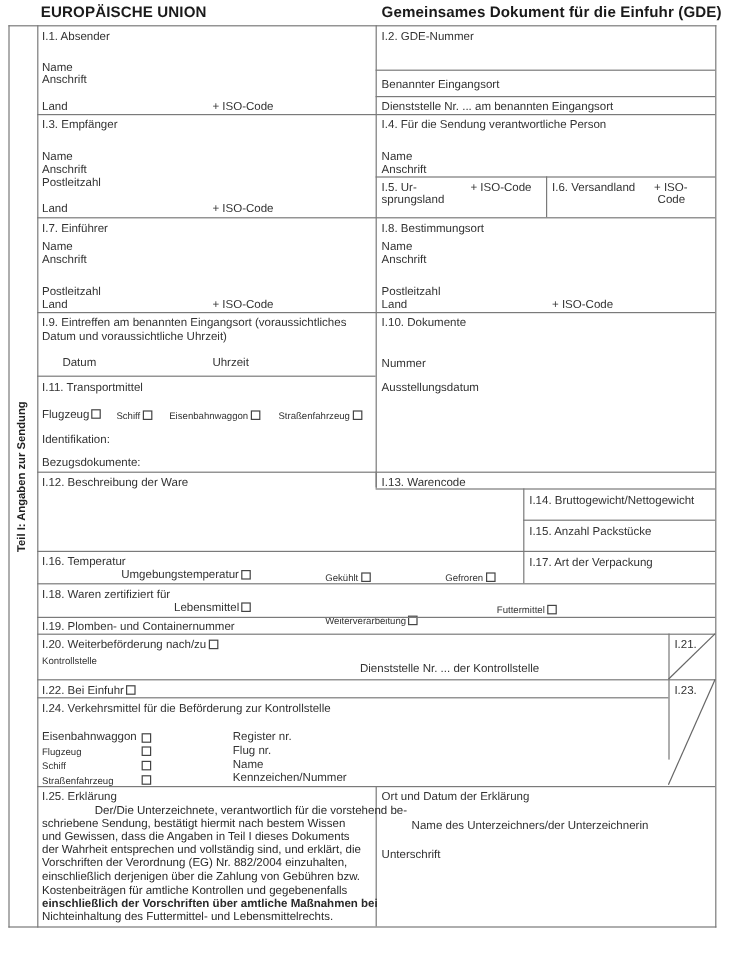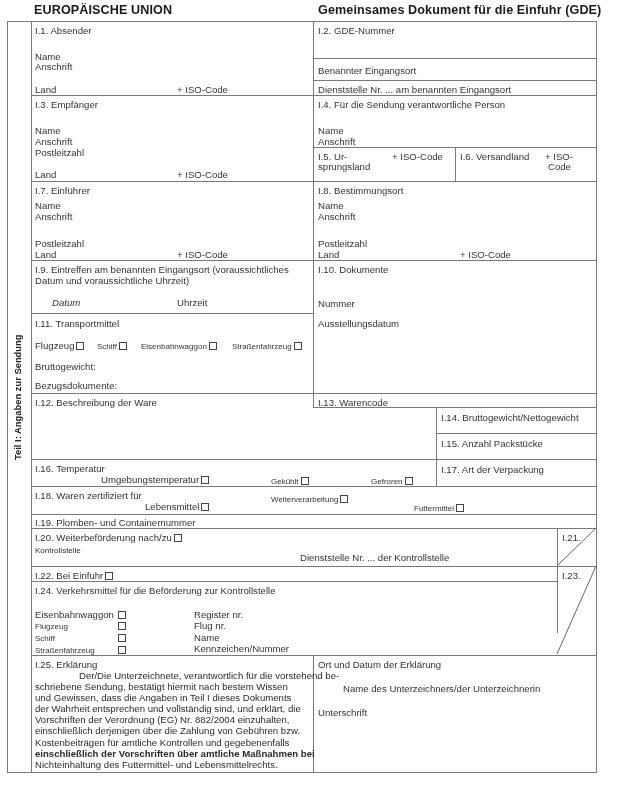--- a/index.html
+++ b/index.html
@@ -100,38 +100,38 @@
   <div class="t" style="left:318px; top:238px;">Postleitzahl</div>
   <div class="t" style="left:318px; top:249px;">Land</div>
   <div class="t" style="left:460px; top:249px;">+ ISO-Code</div>
 </div>
 
 <div class="line-h" style="left:31px; top:260px; width:565px;"></div>
 
 <div>
   <div class="t" style="left:35px; top:264px;">I.9. Eintreffen am benannten Eingangsort (voraussichtliches</div>
   <div class="t" style="left:35px; top:275px;">Datum und voraussichtliche Uhrzeit)</div>
-  <div class="t" style="left:52px; top:297px;font-style:italic;">Datum</div>
+  <div class="t" style="left:52px; top:297px;">Datum</div>
   <div class="t" style="left:177px; top:297px;">Uhrzeit</div>
 </div>
 <div class="line-h" style="left:31px; top:313px; width:282px;"></div>
 
 <div>
   <div class="t" style="left:318px; top:264px;">I.10. Dokumente</div>
   <div class="t" style="left:318px; top:298px;">Nummer</div>
   <div class="t" style="left:318px; top:318px;">Ausstellungsdatum</div>
 </div>
 
 <div>
   <div class="t" style="left:35px; top:318px;">I.11. Transportmittel</div>
   <div class="t" style="left:35px; top:340px;"><span>Flugzeug</span><span class="cb"></span></div>
   <div class="ts" style="left:97px; top:341px;"><span>Schiff</span><span class="cb"></span></div>
   <div class="ts" style="left:141px; top:341px;"><span>Eisenbahnwaggon</span><span class="cb"></span></div>
   <div class="ts" style="left:232px; top:341px;"><span>Straßenfahrzeug</span><span class="cb"></span></div>
-  <div class="t" style="left:35px; top:361px;">Bruttogewicht:</div>
+  <div class="t" style="left:35px; top:361px;">Identifikation:</div>
   <div class="t" style="left:35px; top:380px;">Bezugsdokumente:</div>
 </div>
 
 <div class="line-h" style="left:31px; top:393px; width:565px;"></div>
 
 <div>
   <div class="t" style="left:35px; top:397px;">I.12. Beschreibung der Ware</div>
 </div>
 
 <div class="line-v" style="left:313px; top:393px; height:14px;"></div>
@@ -160,21 +160,21 @@
 
 <div>
   <div class="t" style="left:441px; top:464px;">I.17. Art der Verpackung</div>
 </div>
 
 <div class="line-h" style="left:31px; top:486px; width:565px;"></div>
 
 <div>
   <div class="t" style="left:35px; top:490px;">I.18. Waren zertifiziert für</div>
   <div class="t" style="left:145px; top:501px;"><span>Lebensmittel</span><span class="cb"></span></div>
-  <div class="ts" style="left:271px; top:494px;"><span>Weiterverarbeitung</span><span class="cb"></span></div>
+  <div class="ts" style="left:271px; top:512px;"><span>Weiterverarbeitung</span><span class="cb"></span></div>
   <div class="ts" style="left:414px; top:503px;"><span>Futtermittel</span><span class="cb"></span></div>
 </div>
 
 <div class="line-h" style="left:31px; top:514px; width:565px;"></div>
 
 <div>
   <div class="t" style="left:35px; top:517px;">I.19. Plomben- und Containernummer</div>
 </div>
 
 <div class="line-h" style="left:31px; top:528px; width:565px;"></div>

